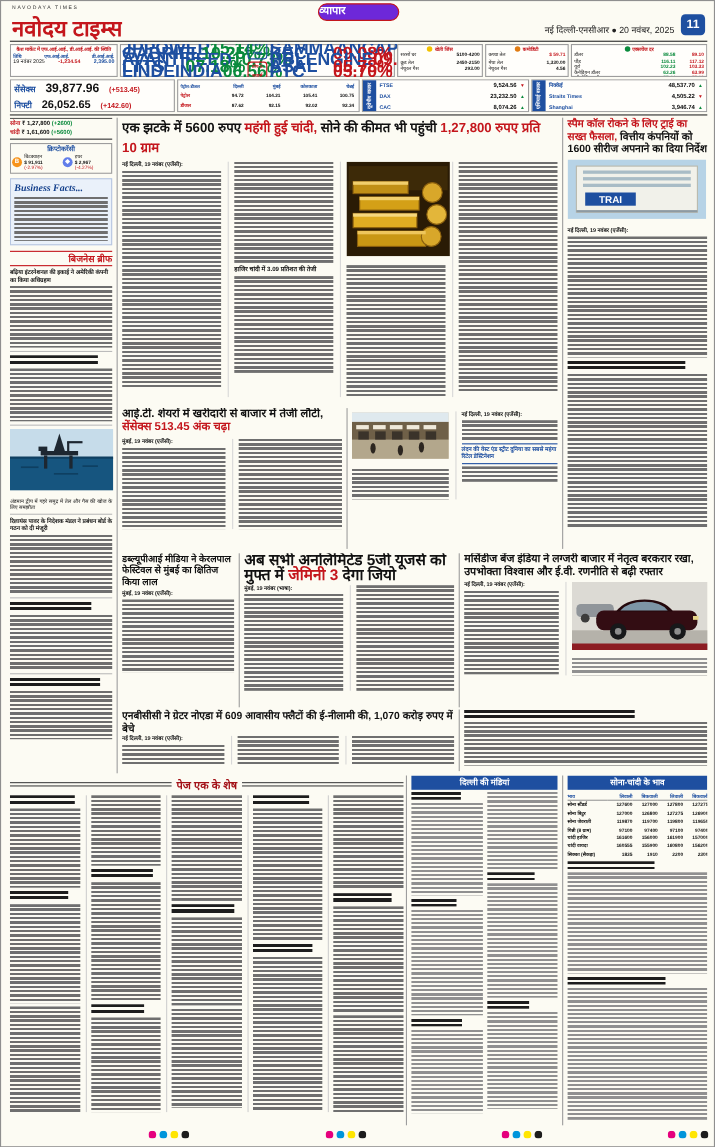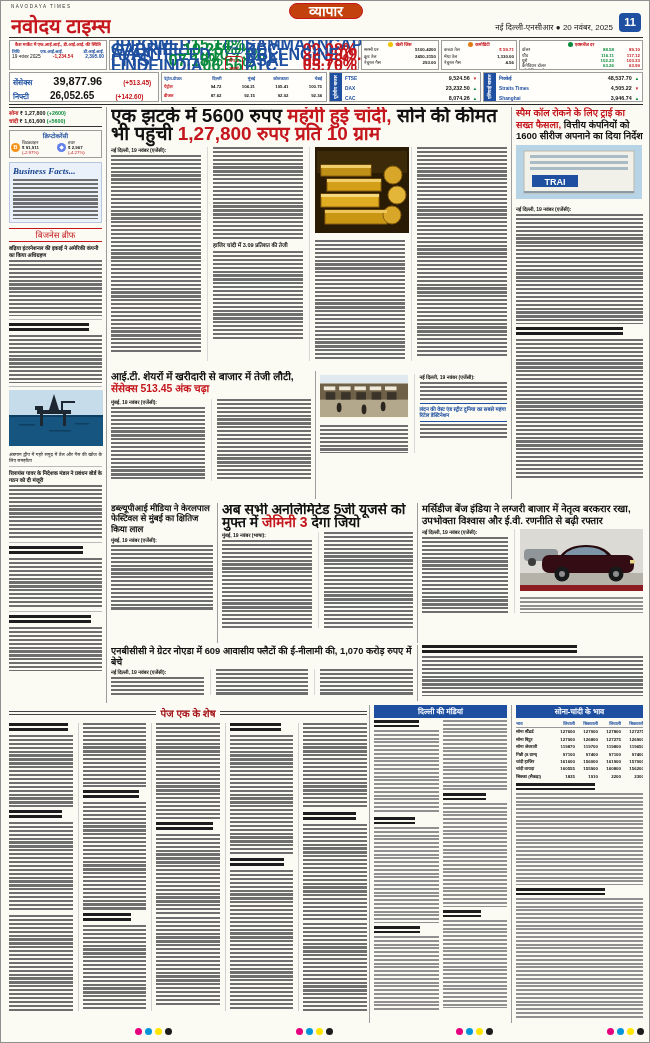--- a/index.html
+++ b/index.html
@@ -11,40 +11,40 @@
   .b{font-weight:bold}
   .hrule{position:absolute;left:8px;width:634px;border-top:1.6px solid #2a2a2a}
   .box{border:1px solid #9d9d9d;background:#fffefb}
   .sim{background-image:repeating-linear-gradient(#6f6f6f 0,#6f6f6f 2.2px,transparent 2.2px,transparent 3.9px)}
   .simb{background-image:repeating-linear-gradient(#1d1d1d 0,#1d1d1d 2.9px,transparent 2.9px,transparent 4.8px)}
   .siml{background-image:repeating-linear-gradient(#909090 0,#909090 2px,transparent 2px,transparent 3.8px)}
   .mb{margin-bottom:3px}
   
   .toplabel{left:10px;top:3px;font-size:4.6px;letter-spacing:1.5px;color:#333}
   .paper{left:10px;top:11px;font-size:20px;font-weight:bold;color:#c4161c}
-  .badge{left:288px;top:2px;width:74px;height:16px;background:#c2410c;border:1px solid #c4161c;border-radius:9px;color:#fff;font-size:14px;font-weight:bold;text-align:center;line-height:14px}
+  .badge{left:288px;top:2px;width:74px;height:16px;background:#6d28d9;border:1px solid #c4161c;border-radius:9px;color:#fff;font-size:10px;font-weight:bold;text-align:left;line-height:14px}
   .edition{right:36px;top:20px;font-size:8px;color:#222;text-align:right;position:absolute}
   .pagenum{left:618px;top:12px;width:22px;height:19px;background:#1e4fa0;color:#fff;border-radius:4px;font-size:11px;font-weight:bold;text-align:center;line-height:19px}
   
   .strip{left:8px;width:634px;height:30px;display:flex;gap:2px}
   .s1box{height:30px;padding:1px 2px;font-size:4.4px;overflow:hidden}
   .s1title{color:#c4161c;font-weight:bold;font-size:4.5px;line-height:5.2px;text-align:center}
   .mrow{display:flex;justify-content:space-between;line-height:5.2px}
   .tick{color:#1e4fa0;font-weight:bold}
   .combo{display:flex;gap:2px;padding:1px 1px}
   .glist{width:112px}
   .glabels{width:46px;display:flex;flex-direction:column;justify-content:center;gap:2px}
   .glab{border:1px solid #1e4fa0;border-radius:3px;font-size:4.4px;font-weight:bold;text-align:center;line-height:8px;color:#1e4fa0}
   .glab.l{border-color:#c4161c;color:#c4161c}
   .hico{display:inline-block;width:5px;height:5px;border-radius:50%;vertical-align:middle;margin-right:2px}
   .kv{display:flex;justify-content:space-between;line-height:6.2px}
   .ex3{display:flex;line-height:5.2px}
   .ex3 .n{flex:1}.ex3 .v{width:26px;text-align:right;font-weight:bold}
   
-  .idx1{display:flex;align-items:baseline;gap:21px;line-height:14px}
+  .idx1{display:flex;align-items:baseline;gap:9px;line-height:14px}
   .idxl{font-size:7.5px;font-weight:bold;color:#1e4fa0}
   .idxv{font-size:11px;font-weight:bold}
   .idxc{font-size:6.5px;font-weight:bold;color:#c4161c}
   .fuelg{display:grid;grid-template-columns:26px 1fr 1fr 1fr 1fr;font-size:4.3px;line-height:8.4px}
   .fuelg .c{text-align:right;padding-right:2px;font-weight:bold}
   .fuelg .hd{color:#1e4fa0;font-weight:bold;text-align:right;padding-right:2px}
   .mkt{display:flex;height:100%}
   .vlab{width:12px;background:#1e4fa0;color:#fff;font-size:4.6px;font-weight:bold;writing-mode:vertical-rl;transform:rotate(180deg);text-align:center;line-height:12px}
   .mkrows{flex:1;padding:1px 3px}
   .mkrow{display:flex;align-items:baseline;gap:3px;line-height:8.8px}
@@ -57,26 +57,26 @@
   .sbar{left:8px;top:106px;width:98px;height:596px;border-right:1px solid #9d9d9d;padding-right:4px}
   .sbul{border-top:1.4px solid #333;border-bottom:1.4px solid #333;padding:1px 0;font-size:5.4px;line-height:8px}
   .crypto{border:1px solid #9d9d9d;margin-top:3px;padding:1px}
   .crypto .t{color:#1e4fa0;font-weight:bold;font-size:6px;text-align:center;line-height:8px}
   .crow{display:flex;gap:3px}
   .ccell{flex:1;display:flex;gap:2px;align-items:center}
   .coin{width:9px;height:9px;border-radius:50%;color:#fff;font-size:5.5px;font-weight:bold;text-align:center;line-height:9px;flex:none}
   .cst{font-size:4.4px;line-height:5.2px}
   .facts{background:#eaf1fa;border:1px solid #b7c6e0;margin-top:4px;padding:3px}
   .facts .t{font-family:"Liberation Serif",serif;font-style:italic;font-weight:bold;color:#15418c;font-size:9px;margin-bottom:3px}
-  .bhead{color:#c4161c;font-weight:normal;font-size:8.5px;text-align:center;border-top:1.4px solid #c4161c;border-bottom:1.4px solid #c4161c;line-height:12.5px;margin:5px 0 3px}
+  .bhead{color:#c4161c;font-weight:bold;font-size:8.5px;text-align:right;border-top:1.4px solid #c4161c;border-bottom:1.4px solid #c4161c;line-height:12.5px;margin:5px 0 3px}
   .btitle{font-size:5.4px;line-height:6.4px;font-weight:bold;margin-bottom:2px}
   .srule{border-top:1px solid #bbb;margin:3px 0}
   .cap{font-size:4.7px;line-height:5.7px;color:#222;text-align:justify;margin-top:2px}
   
-  .h-gold{font-size:19px;line-height:18px;font-weight:bold}
+  .h-gold{font-size:12px;line-height:18px;font-weight:bold}
   .h-trai{font-size:9.5px;line-height:11.5px;font-weight:bold}
   .h-md{font-size:10.4px;line-height:12.4px;font-weight:bold}
   .h-sm{font-size:8.6px;line-height:10.4px;font-weight:bold}
   .h-jio{font-size:14px;line-height:13px;font-weight:bold}
   .h-m2{font-size:9.8px;line-height:11.5px;font-weight:bold}
   .cols{display:flex;gap:6px}
   .col{flex:1;min-width:0}
   .col+.col{border-left:1px solid #d8d8d8;padding-left:5px}
   .dl{font-size:5px;line-height:6px;font-weight:bold;margin-bottom:2px}
   .subh{font-size:5.6px;line-height:6.6px;font-weight:bold;margin:2px 0}

